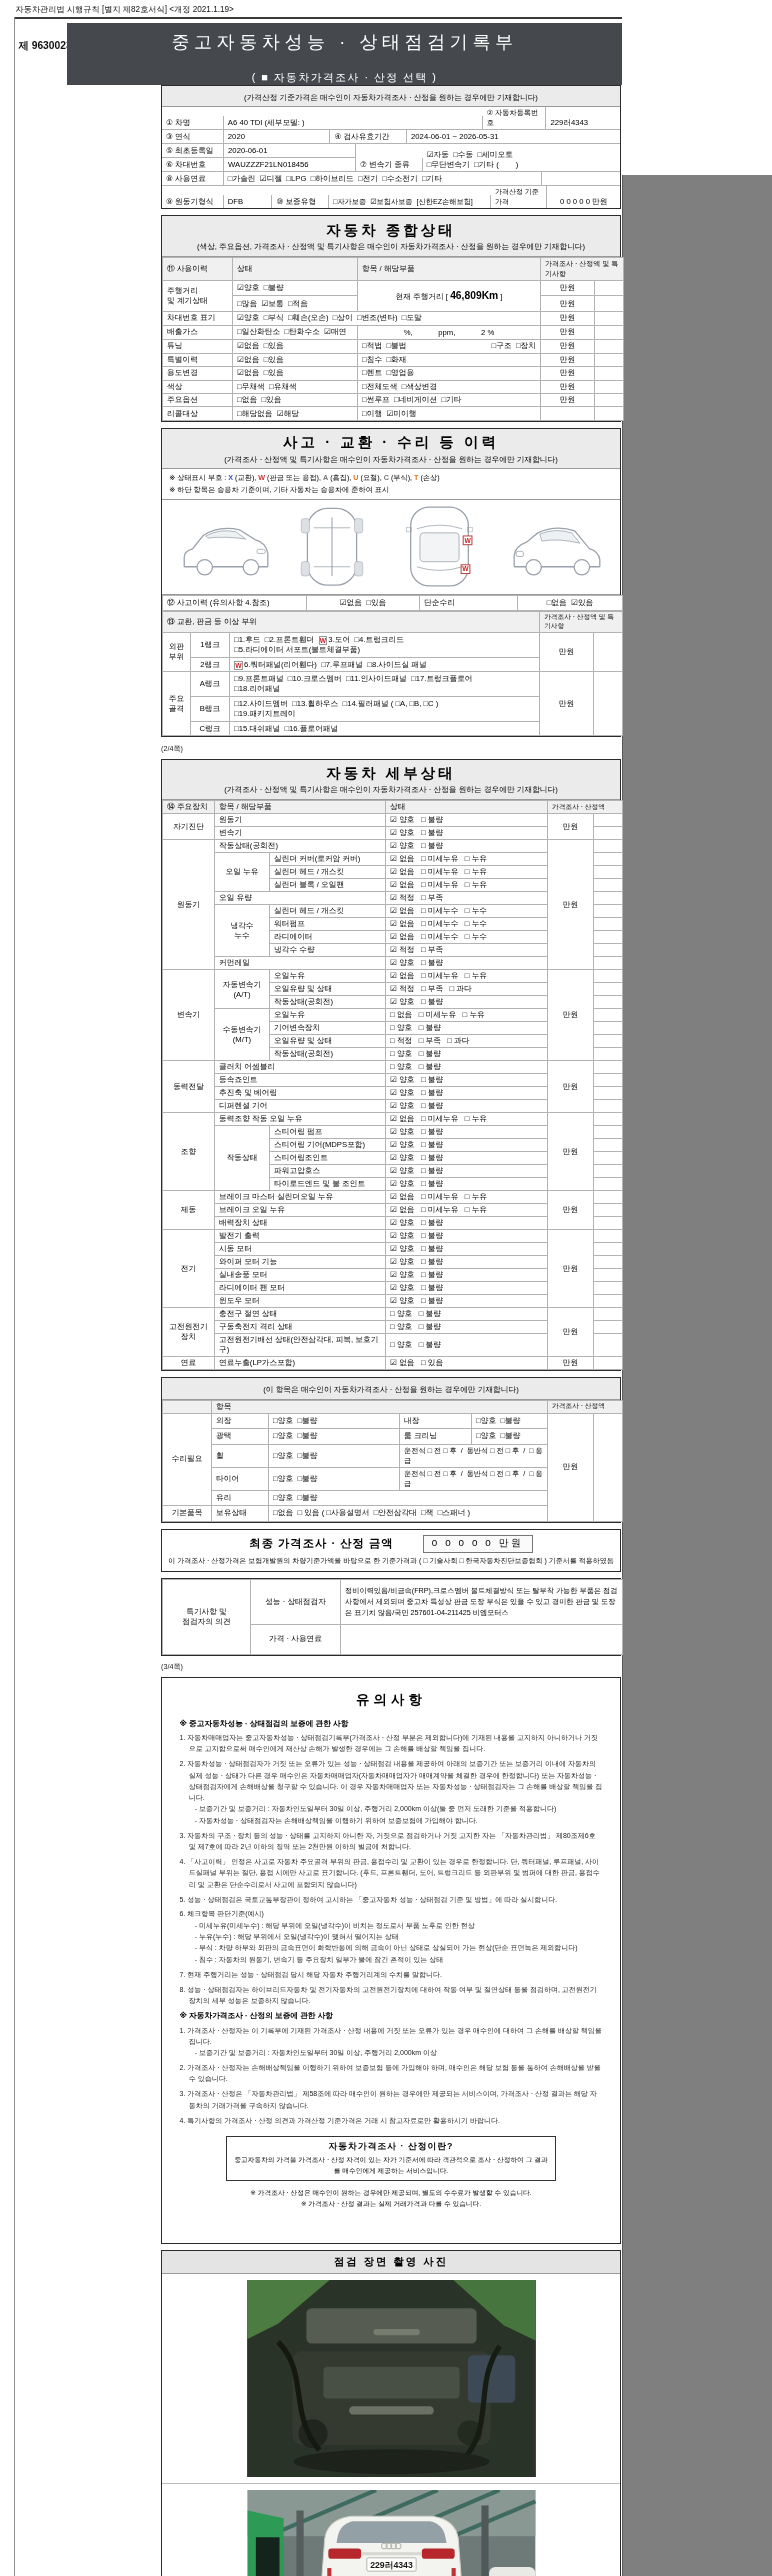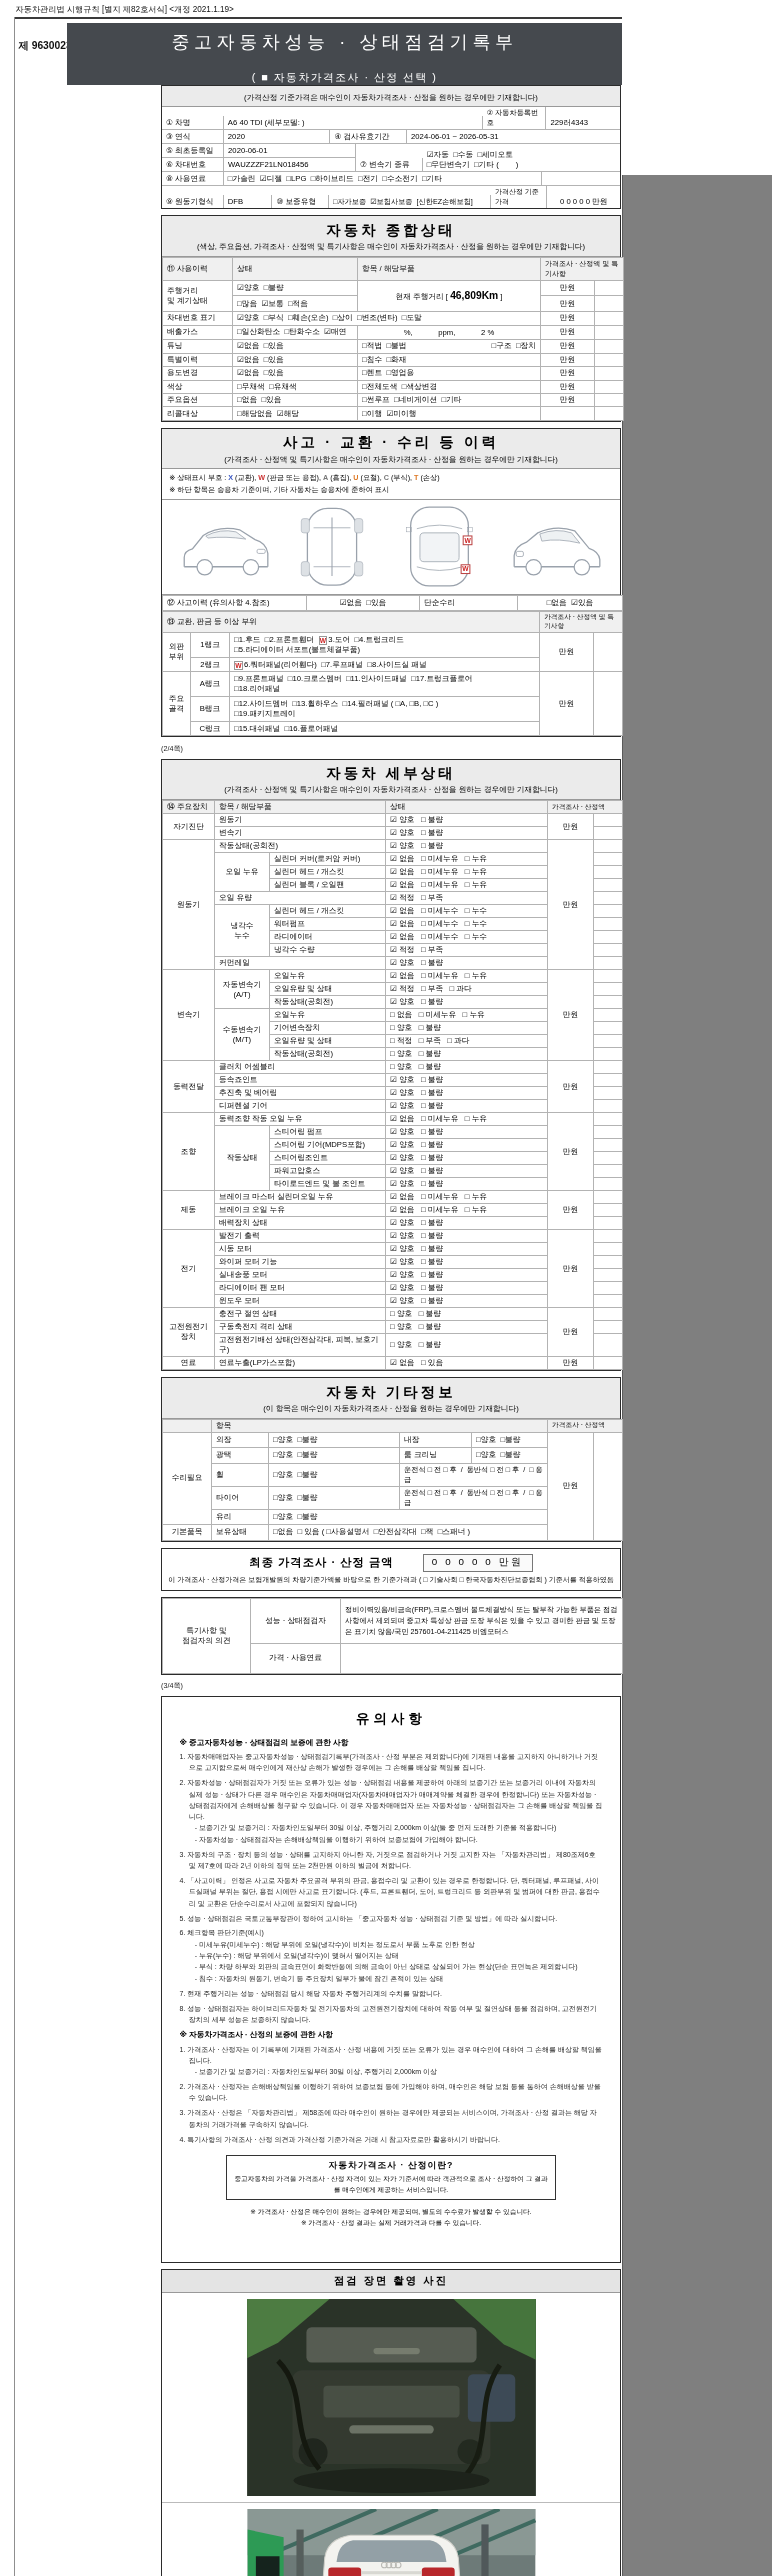--- a/index.html
+++ b/index.html
@@ -579,21 +579,20 @@
               <td>☑ 없음   □ 있음</td>
               <td class="ct">만원</td>
               <td></td>
             </tr>
       </tbody>
         </table>
     </div>
 
     <div class="sec">
       <div class="shead">
-        <div class="stitle">자동차 기타정보</div>
         <div class="ssub">(이 항목은 매수인이 자동차가격조사 · 산정을 원하는 경우에만 기재합니다)</div>
       </div>
       <table>
         <colgroup>
             <col style="width:49px">
             <col style="width:57px">
             <col style="width:131px">
             <col style="width:72px">
             <col style="width:76px">
             <col style="width:46px">

